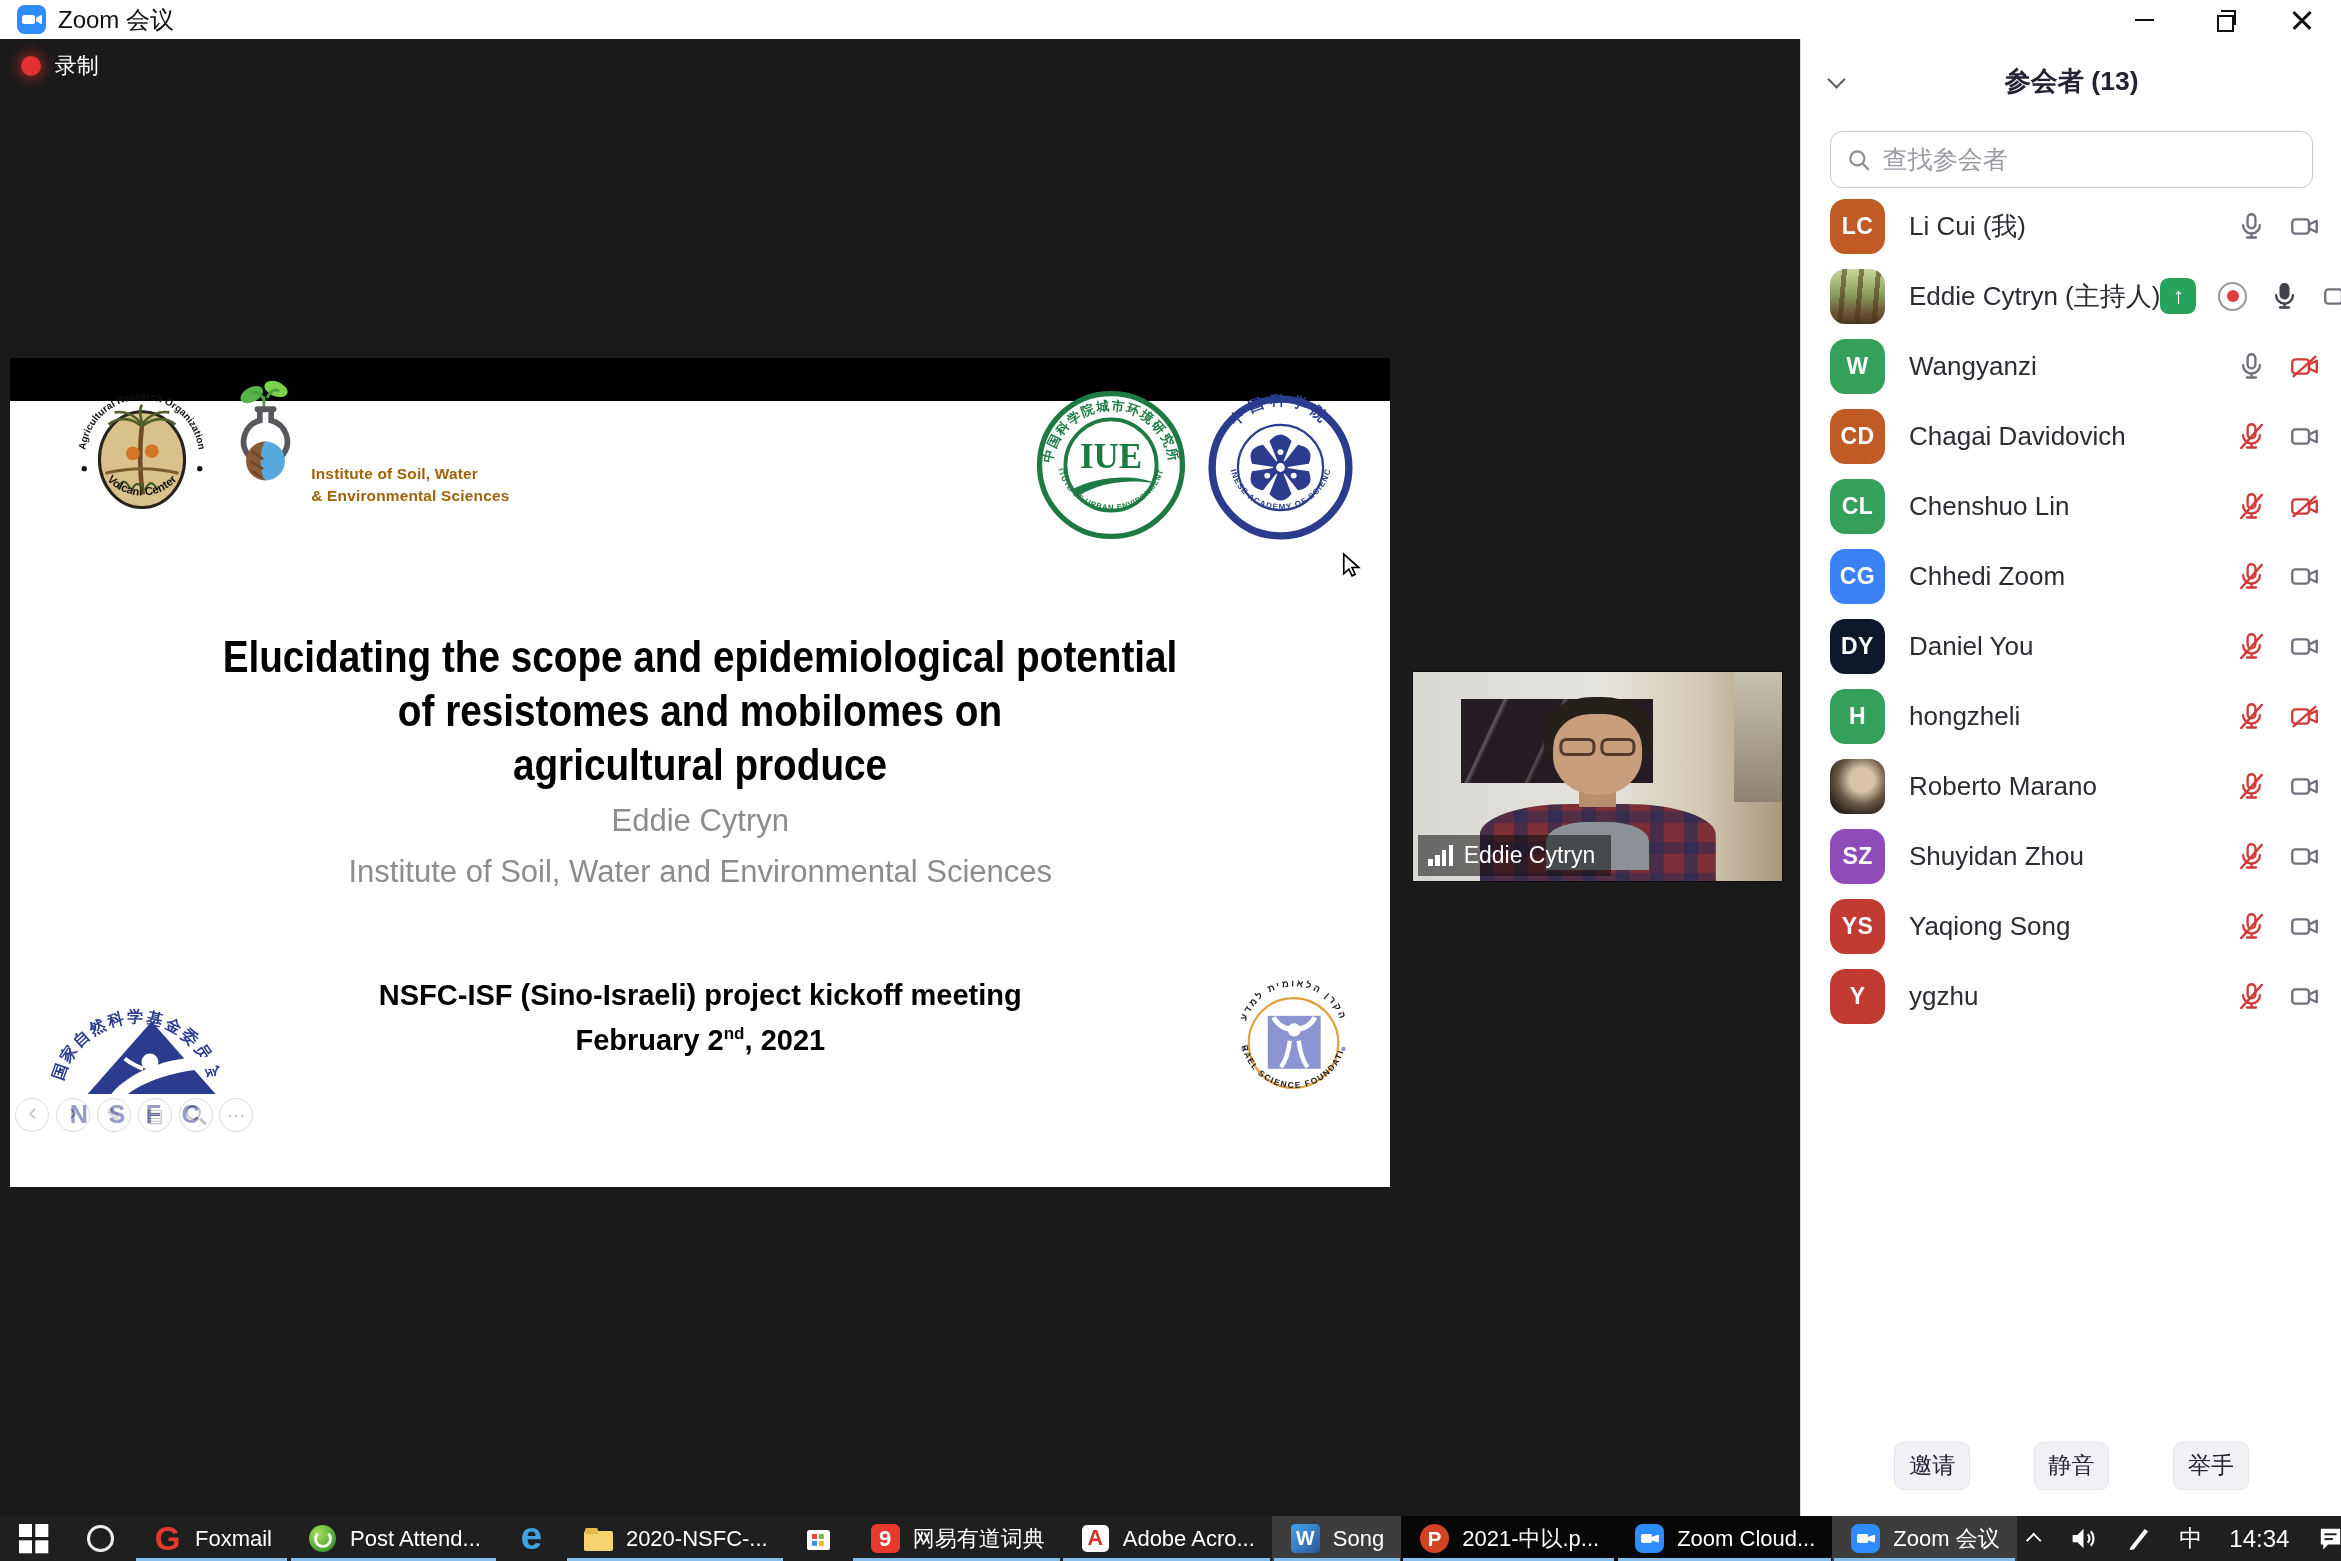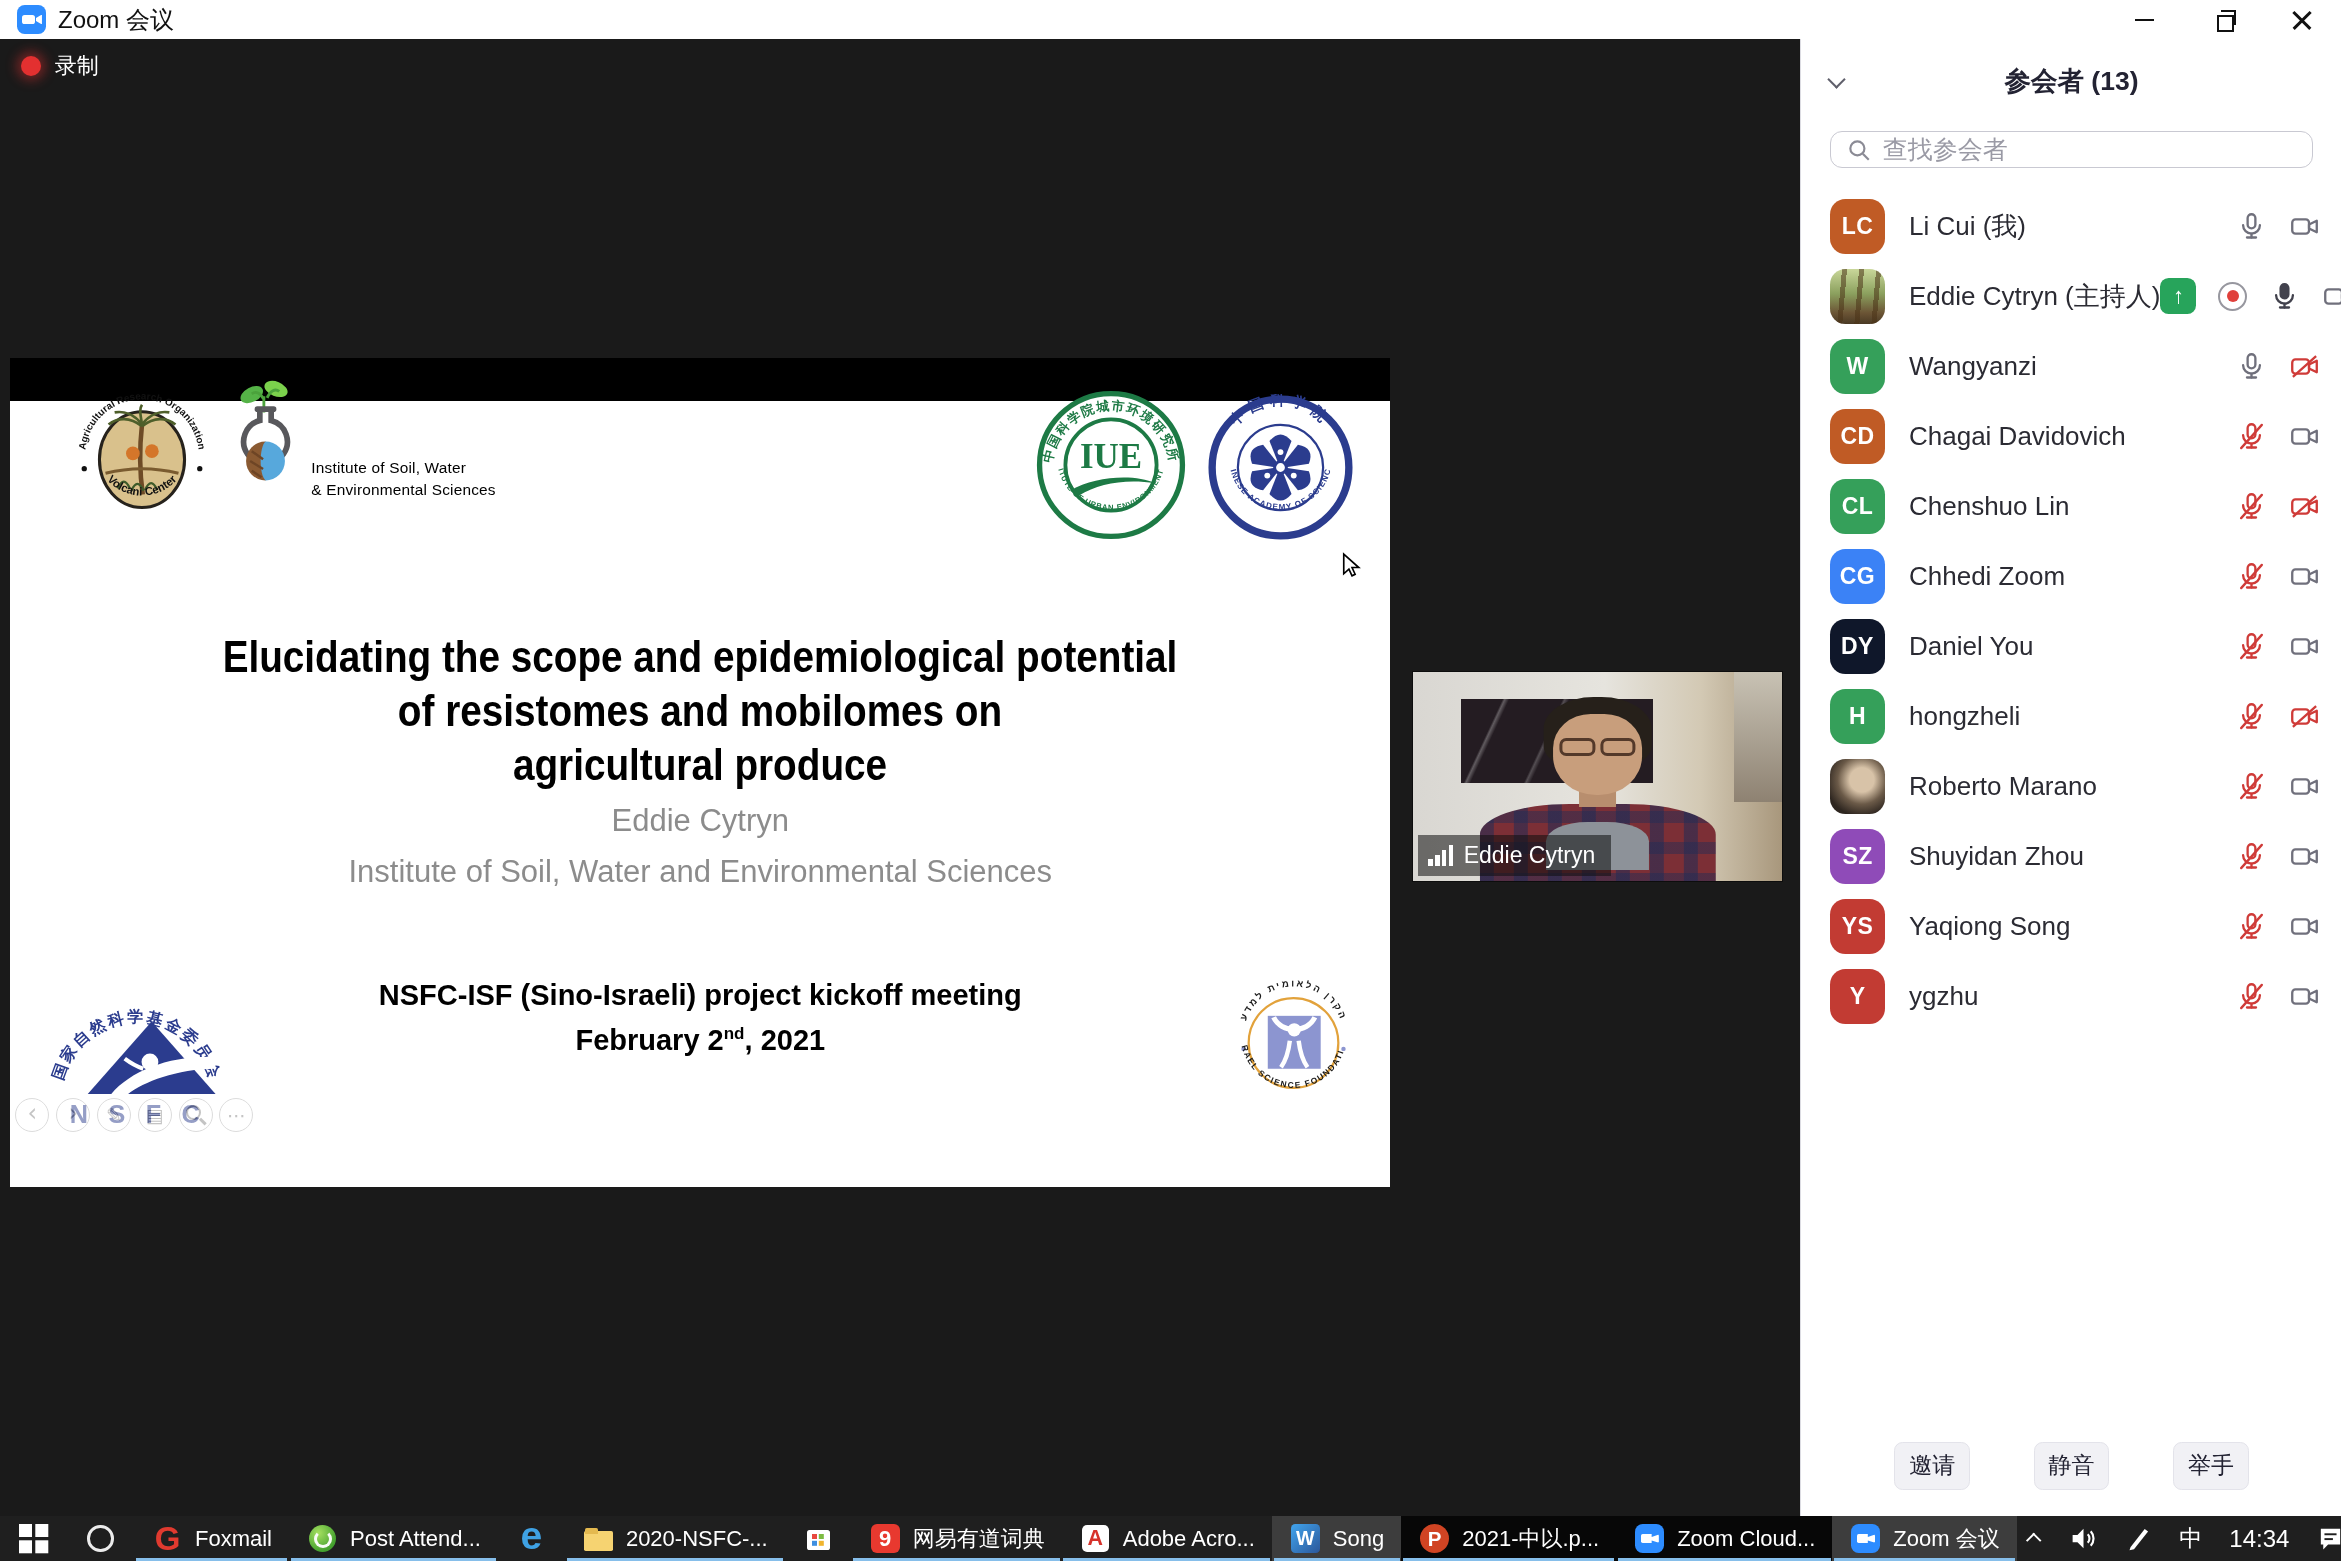--- a/index.html
+++ b/index.html
@@ -25,21 +25,21 @@
   
   .recording { position:absolute; left:20.5px; top:51px; display:flex; align-items:center; gap:13.7px; z-index:5; }
   .rec-dot { width:20.5px; height:20.5px; border-radius:50%; background:#E33030; box-shadow:0 0 12px 4.3px rgba(227,48,48,.45); }
   .rec-label { color:#fff; font-size:22px; }
 
   
   .slide { position:absolute; left:10.3px; top:358px; width:1380px; height:829px; background:#fff; }
   .slide-topbar { position:absolute; top:0; left:0; right:0; height:43px; background:#000; }
   .logo-aro { position:absolute; left:56px; top:19px; width:152px; height:159px; }
   .logo-flask { position:absolute; left:211px; top:12px; width:89px; height:135px; }
-  .iswes-text { position:absolute; left:301px; top:99px; font-size:15.4px; font-weight:normal; color:#000000; line-height:1.45; letter-spacing:0.2px; }
+  .iswes-text { position:absolute; left:301px; top:105px; font-size:15.4px; font-weight:bold; color:#a16207; line-height:1.45; letter-spacing:0.2px; }
   .logo-iue { position:absolute; left:1025px; top:31px; width:152px; height:152px; }
   .logo-cas { position:absolute; left:1197px; top:36px; width:147px; height:147px; }
   .stitle { position:absolute; left:0; right:0; top:272px; text-align:center; font-weight:bold; color:#000;
             font-size:45px; line-height:1.2; letter-spacing:0; transform:scaleX(.86); }
   .sline { position:absolute; left:0; right:0; text-align:center; color:#8c8c8c; font-size:31px; }
   .s-author { top:445px; }
   .s-aff1 { top:496px; }
   .s-aff2 { top:546px; }
   .s-meet { top:621px; color:#000; font-weight:bold; font-size:29px; }
   .s-date { top:666px; color:#000; font-weight:bold; font-size:29px; }
@@ -86,21 +86,21 @@
   .sigbars i:nth-child(3){height:15.4px;} .sigbars i:nth-child(4){height:20.5px;}
 
   .cursor { position:absolute; left:1338px; top:552px; width:26px; height:29px; z-index:6; }
 
   
   .panel { position:absolute; left:1800px; top:39px; right:0; bottom:45px; background:#fff; border-left:0.9px solid #dcdce2; }
   .panel-header { position:absolute; top:17px; left:0; right:0; height:48px; }
   .collapse-btn { position:absolute; left:24px; top:12px; width:26px; height:26px; }
   .collapse-btn::before { content:""; position:absolute; left:5.1px; top:5.1px; width:11px; height:11px; border-left:2.6px solid #5f5f6b; border-bottom:2.6px solid #5f5f6b; transform:rotate(-45deg); }
   .panel-title { position:absolute; left:0; right:0; text-align:center; top:6.8px; font-size:26.5px; font-weight:bold; color:#232333; }
-  .searchbox { position:absolute; left:29px; right:29px; top:92px; height:37px; border:1.7px solid #c9c9d2; border-radius:12px; display:flex; align-items:center; padding:0 15.4px; gap:10.3px; }
+  .searchbox { position:absolute; left:29px; right:29px; top:92px; height:57px; border:1.7px solid #c9c9d2; border-radius:12px; display:flex; align-items:center; padding:0 15.4px; gap:10.3px; }
   .searchbox svg { flex:none; }
   .searchbox input { border:none; outline:none; flex:1; font-size:25px; color:#232333; font-family:inherit; background:transparent; }
   .searchbox input::placeholder { color:#9a9aa5; }
 
   .plist { position:absolute; left:0; right:0; top:152px; }
   .prow { display:flex; align-items:center; height:70px; padding:0 22px 0 29px; }
   .avatar { width:55px; height:55px; border-radius:15.4px; flex:none; display:flex; align-items:center; justify-content:center; overflow:hidden; }
   .avatar-txt { color:#fff; font-size:23px; font-weight:bold; letter-spacing:0.4px; }
   .avatar.s-photo-trees { background:linear-gradient(180deg,#c9d79a 0%,#8ba05e 45%,#6b5435 80%,#4a3a24 100%); }
   .avatar.s-photo-trees::after { content:""; display:block; width:100%; height:100%; background:repeating-linear-gradient(95deg,transparent 0 12px,rgba(74,50,22,.55) 12px 17px); }

